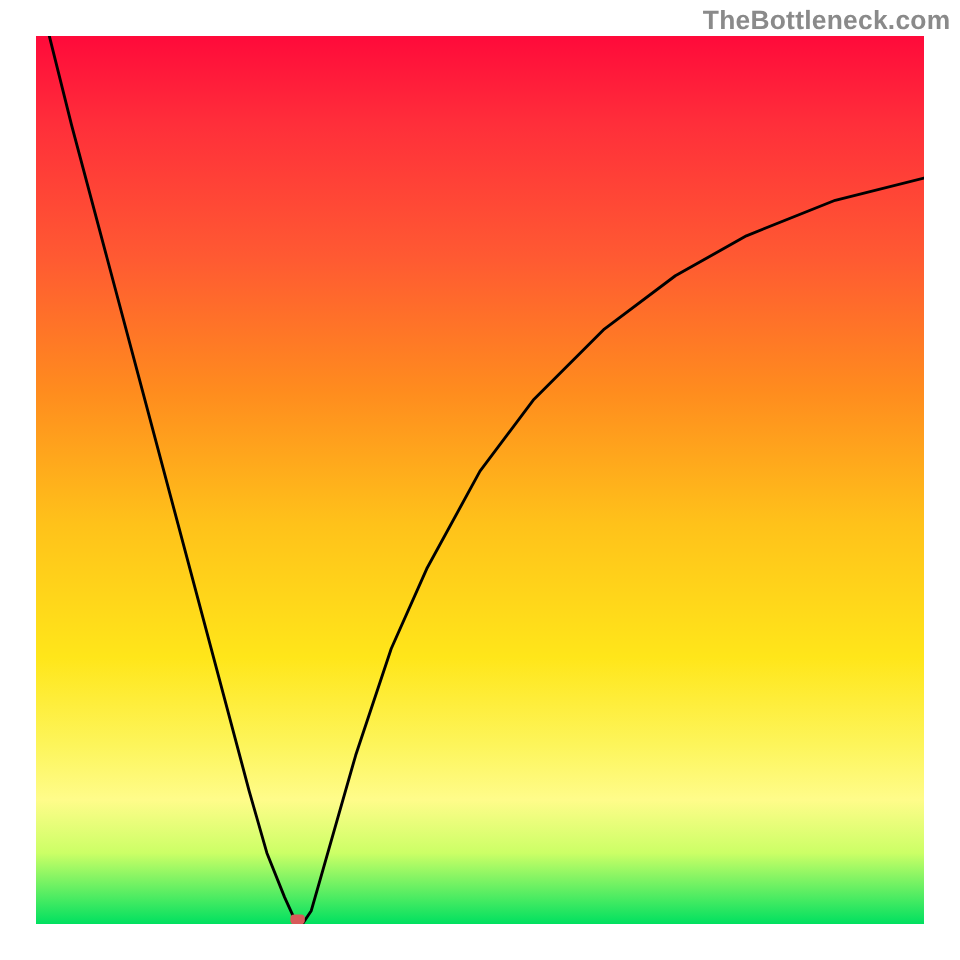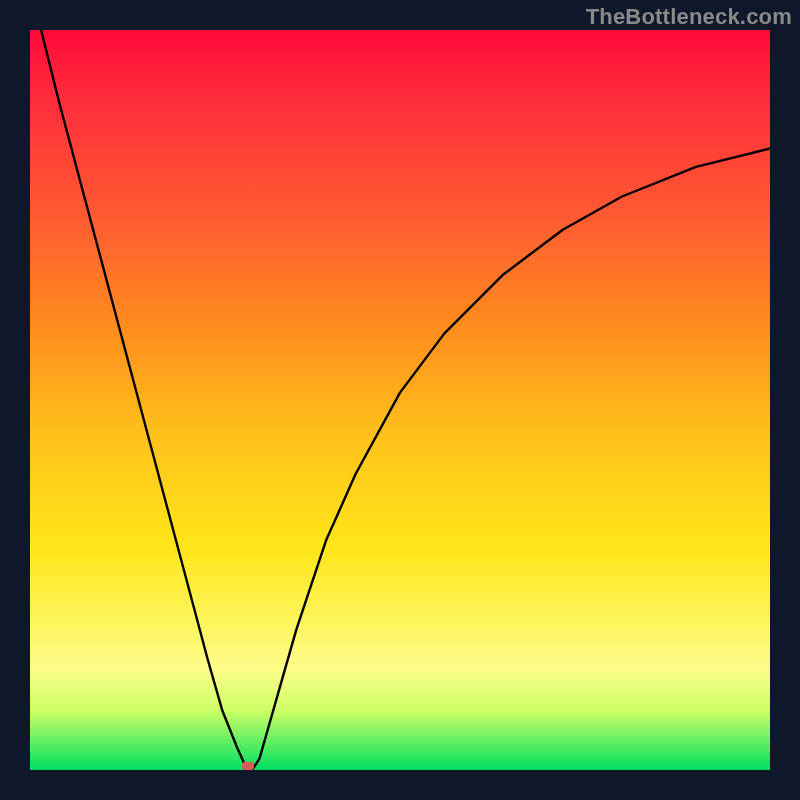--- a/index.html
+++ b/index.html
@@ -1,21 +1,21 @@
 <!DOCTYPE html>
 <html><head>
 <meta charset="utf-8">
 <style>
   * { margin: 0; padding: 0; box-sizing: border-box; }
   html, body { width: 800px; height: 800px; overflow: hidden; background: #000; }
   .stage {
     position: relative;
     width: 800px;
     height: 800px;
-    background: #0f172a;
+    background: #ffffff;
   }
   .plot-area {
     position: absolute;
     left: 30px;
     top: 30px;
     width: 740px;
     height: 740px;
     background: linear-gradient(
       to bottom,
       #ff0a3a 0%,

